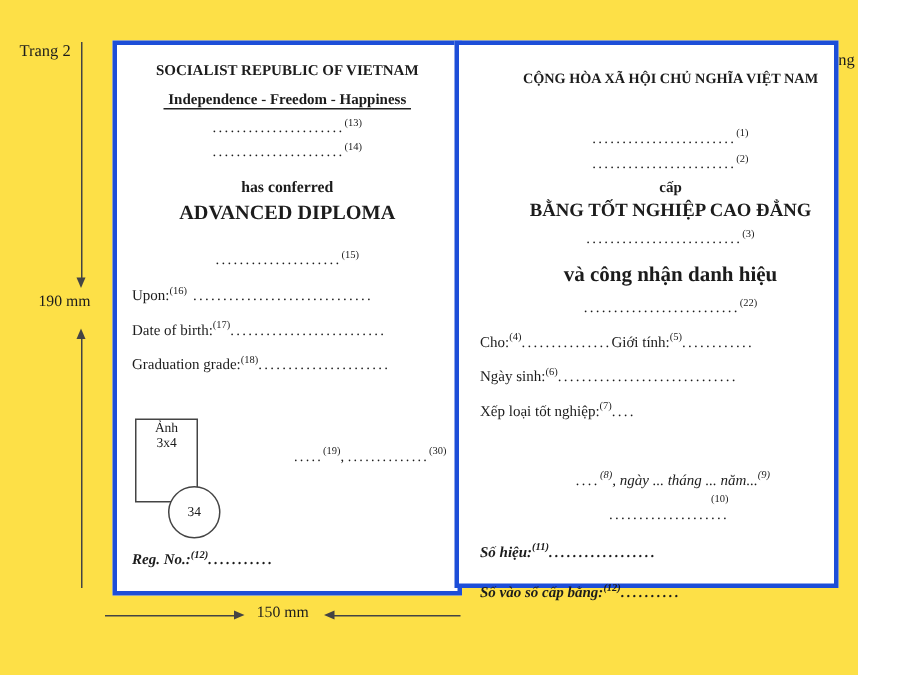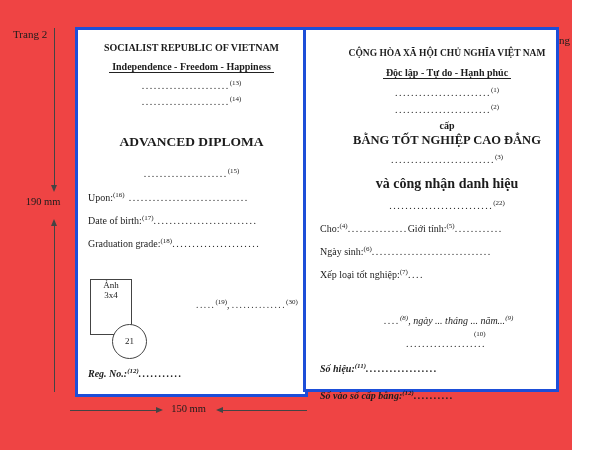--- a/index.html
+++ b/index.html
@@ -1,16 +1,16 @@
 <!DOCTYPE html>
 <html><head>
 <meta charset="utf-8">
 <style>
   html,body{margin:0;padding:0;background:#fff;}
-  #canvas{position:relative;width:572px;height:450px;background:#ef4444;overflow:hidden;
+  #canvas{position:relative;width:572px;height:450px;background:#fde047;overflow:hidden;
           font-family:"Liberation Serif", serif;color:#1c1c1c;}
   .abs{position:absolute;}
   .page{position:absolute;background:#fff;border:3px solid #1d4ed8;}
   .ctr{width:100%;text-align:center;}
   .b{font-weight:bold;}
   .i{font-style:italic;}
   .sm{font-size:10px;}
   .lbl{font-size:11px;}
   sup{font-size:7px;line-height:0;}
   .dots{letter-spacing:1.5px;}
@@ -45,44 +45,44 @@
   <div class="abs dimline-h" style="left:222px;top:410px;width:85px;"></div>
 
   <div class="page" style="left:75px;top:27px;width:227px;height:364px;">
 
     <div class="abs ctr b" style="top:12px;font-size:10px;">SOCIALIST REPUBLIC OF VIETNAM</div>
     <div class="abs ctr" style="top:26px;"><span class="uln b" style="font-size:10px;">Independence - Freedom - Happiness</span></div>
 
     <div class="abs ctr sm" style="top:50px;"><span class="dots">......................</span><sup class="wavy">(13)</sup></div>
     <div class="abs ctr sm" style="top:66px;"><span class="dots">......................</span><sup class="wavy">(14)</sup></div>
 
+    <div class="abs ctr b" style="top:90px;font-size:10.5px;"><span class="wavy">has</span><span> conferred</span></div>
     <div class="abs ctr b" style="top:104px;font-size:13.5px;">ADVANCED DIPLOMA</div>
 
     <div class="abs ctr sm" style="top:138px;"><span class="dots">.....................</span><sup>(15)</sup></div>
 
     <div class="abs sm" style="left:10px;top:162px;"><span class="wavy">Upon:</span><sup>(16)</sup><span class="dots"> ..............................</span></div>
     <div class="abs sm" style="left:10px;top:185px;"><span>Date of </span><span class="wavy">birth:</span><sup>(17)</sup><span class="dots">..........................</span></div>
     <div class="abs sm" style="left:10px;top:208px;"><span>Graduation </span><span class="wavy">grade:</span><sup>(18)</sup><span class="dots">......................</span></div>
 
     <div class="abs" style="left:12px;top:249px;width:40px;height:54px;border:1px solid #444;text-align:center;font-size:9px;padding-top:0;">
       <div style="">Ảnh</div>
       <div>3x4</div>
     </div>
 
-    <div class="abs" style="left:34px;top:294px;width:33px;height:33px;border:1px solid #444;border-radius:50%;background:#fff;text-align:center;line-height:33px;font-size:9px;">21</div>
+    <div class="abs" style="left:34px;top:294px;width:33px;height:33px;border:1px solid #444;border-radius:50%;background:#fff;text-align:center;line-height:33px;font-size:9px;">34</div>
 
     <div class="abs" style="left:118px;top:270px;font-size:9.5px;"><span class="wavy dots">.....</span><sup>(19)</sup><span>, </span><span class="dots">..............</span><sup>(30)</sup></div>
 
     <div class="abs b i sm" style="left:10px;top:338px;"><span>Reg. </span><span class="wavy">No.:</span><sup>(12)</sup><span class="dots">...........</span></div>
   </div>
 
   <div class="page" style="left:303px;top:27px;width:234px;height:359px;padding-left:16px;">
 
     <div class="abs ctr b" style="top:18px;font-size:9.5px;">CỘNG HÒA XÃ HỘI CHỦ NGHĨA VIỆT NAM</div>
-    <div class="abs ctr" style="top:32px;"><span class="uln b" style="font-size:10px;">Độc lập - Tự do - Hạnh phúc</span></div>
 
     <div class="abs ctr sm" style="top:57px;"><span class="dots">........................</span><sup class="wavy">(1)</sup></div>
     <div class="abs ctr sm" style="top:74px;"><span class="dots">........................</span><sup class="wavy">(2)</sup></div>
 
     <div class="abs ctr b" style="top:90px;font-size:10px;"><span class="wavy">cấp</span></div>
     <div class="abs ctr b" style="top:103px;font-size:12.5px;">BẰNG TỐT NGHIỆP CAO ĐẲNG</div>
 
     <div class="abs ctr sm" style="top:124px;"><span class="dots">..........................</span><sup>(3)</sup></div>
 
     <div class="abs ctr b" style="top:146px;font-size:14px;">và công nhận danh hiệu</div>

